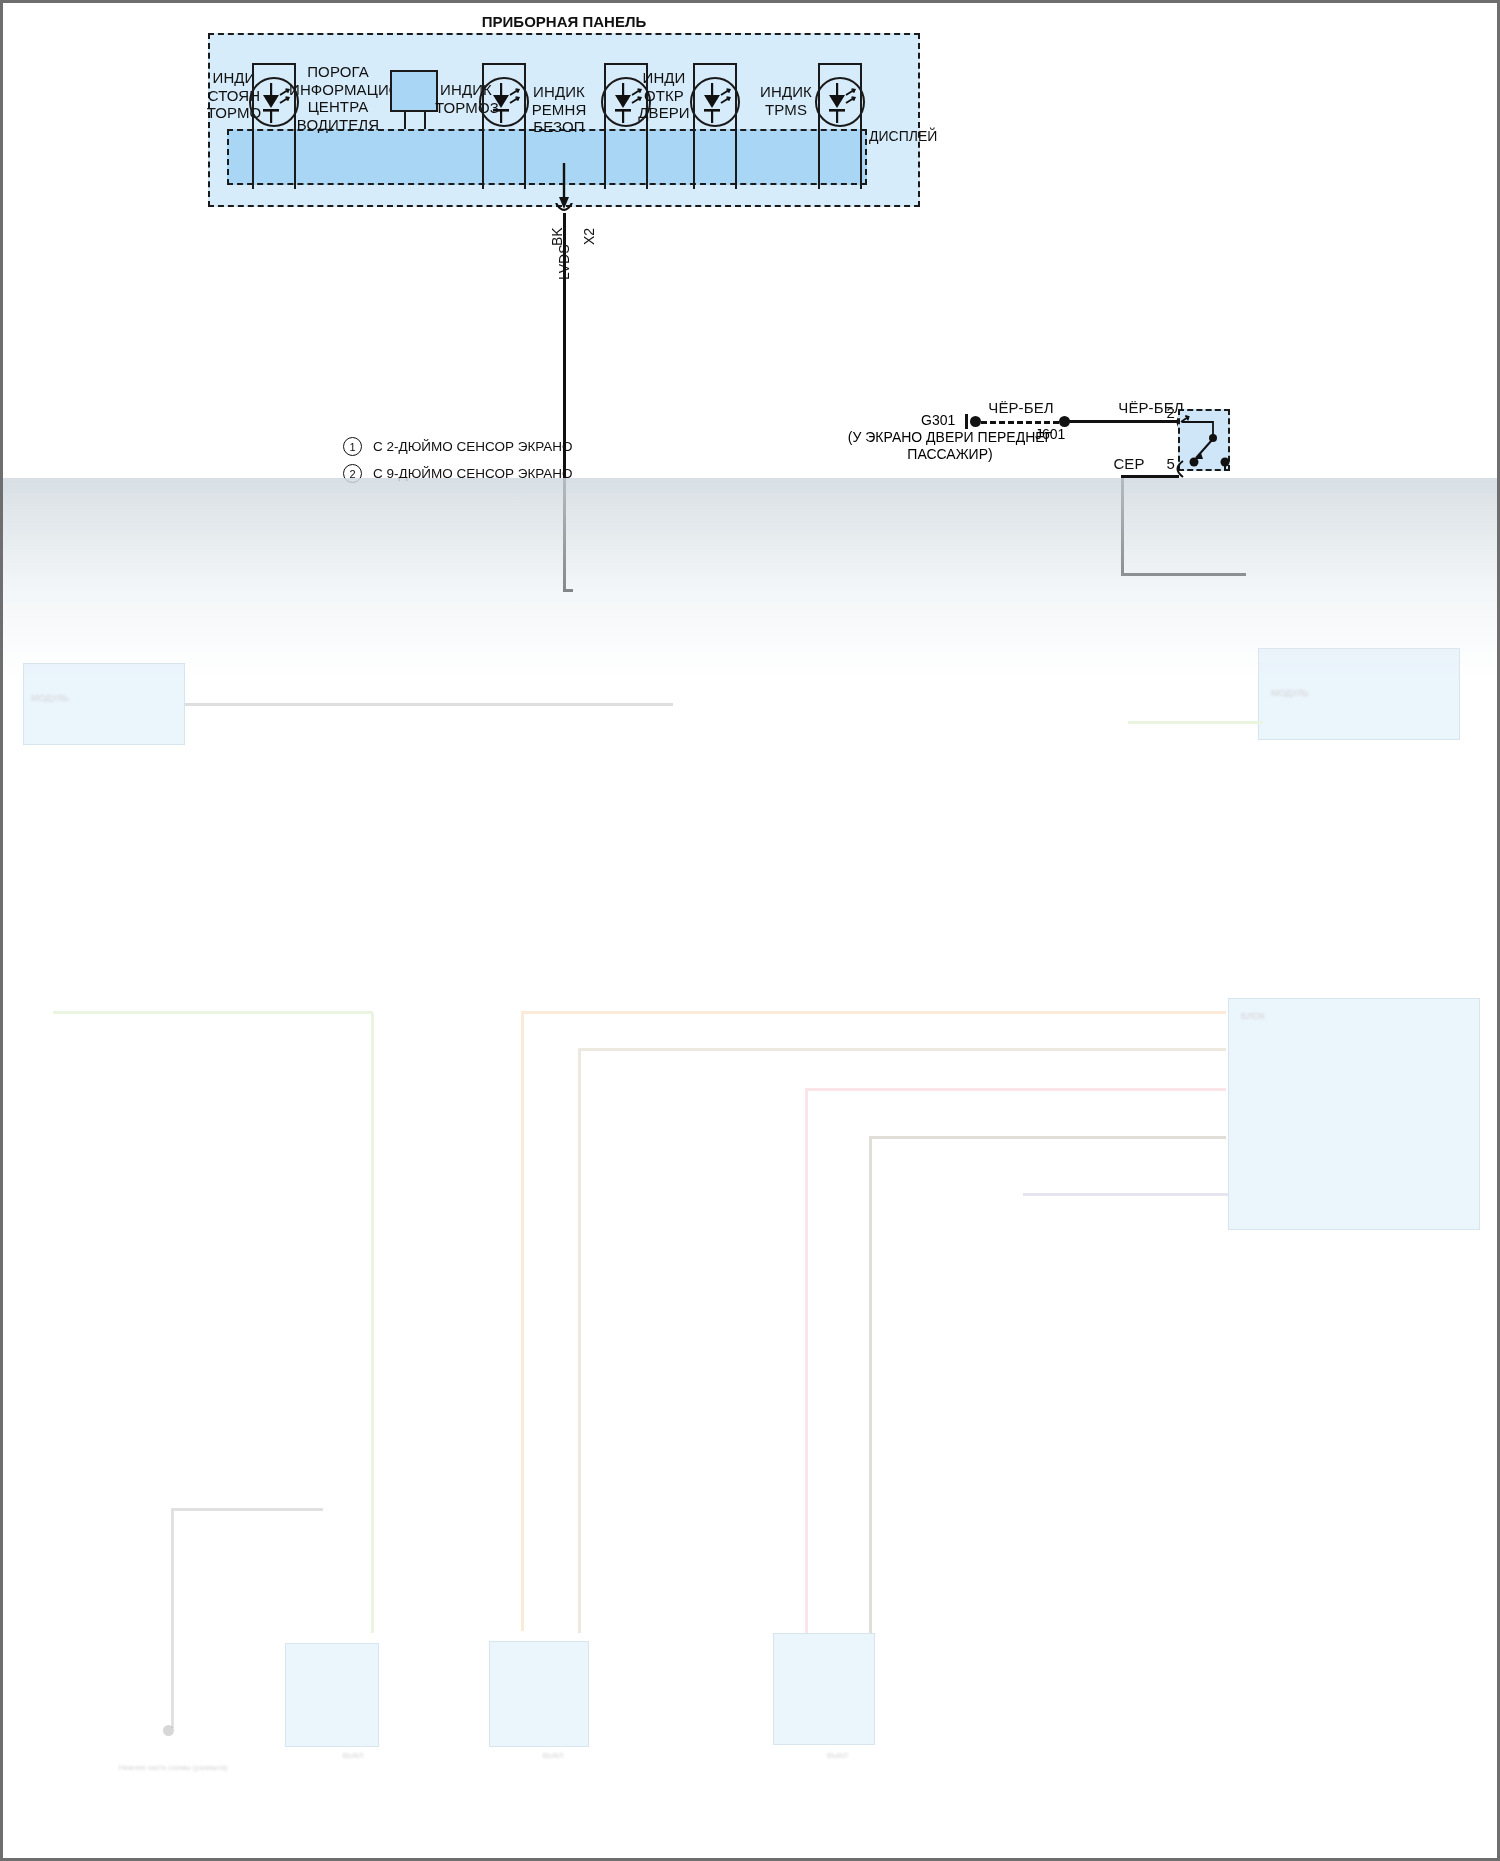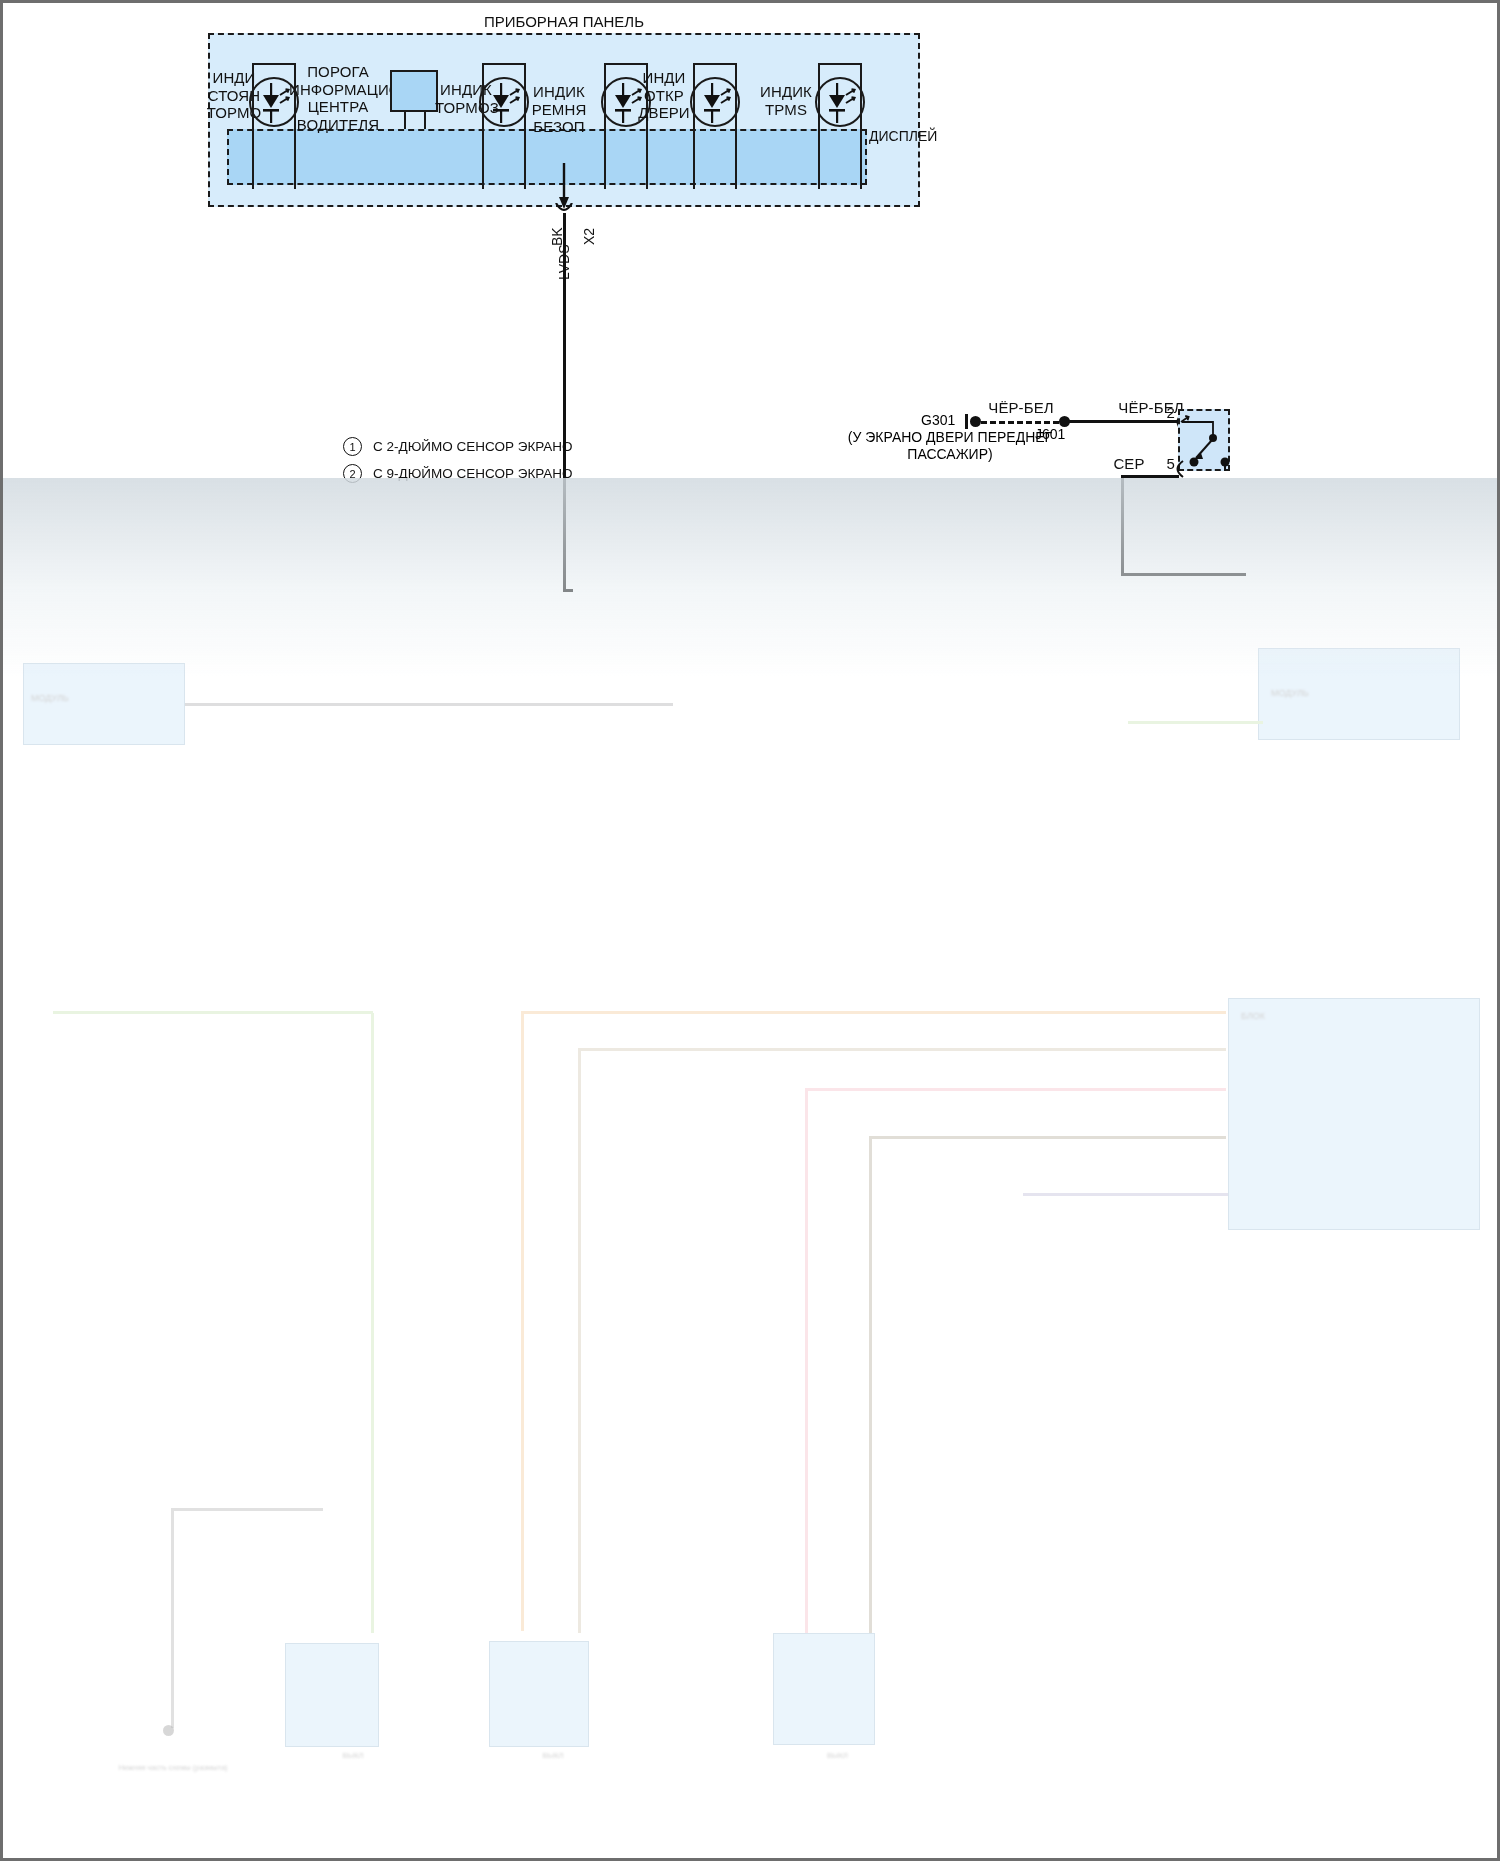--- a/index.html
+++ b/index.html
@@ -46,20 +46,21 @@
     border: 2.5px dashed #1a1a1a;
     box-sizing: border-box;
   }
   #ipc-title {
     position: absolute;
     left: 205px; top: 10px;
     width: 712px;
     text-align: center;
     font-size: 15px;
     color: #111;
+    font-weight: bold;
   }
   #logic-box {
     position: absolute;
     left: 224px; top: 126px;
     width: 640px; height: 56px;
     background: #a9d6f5;
     border: 2.5px dashed #1a1a1a;
     box-sizing: border-box;
   }
   #logic-label {

